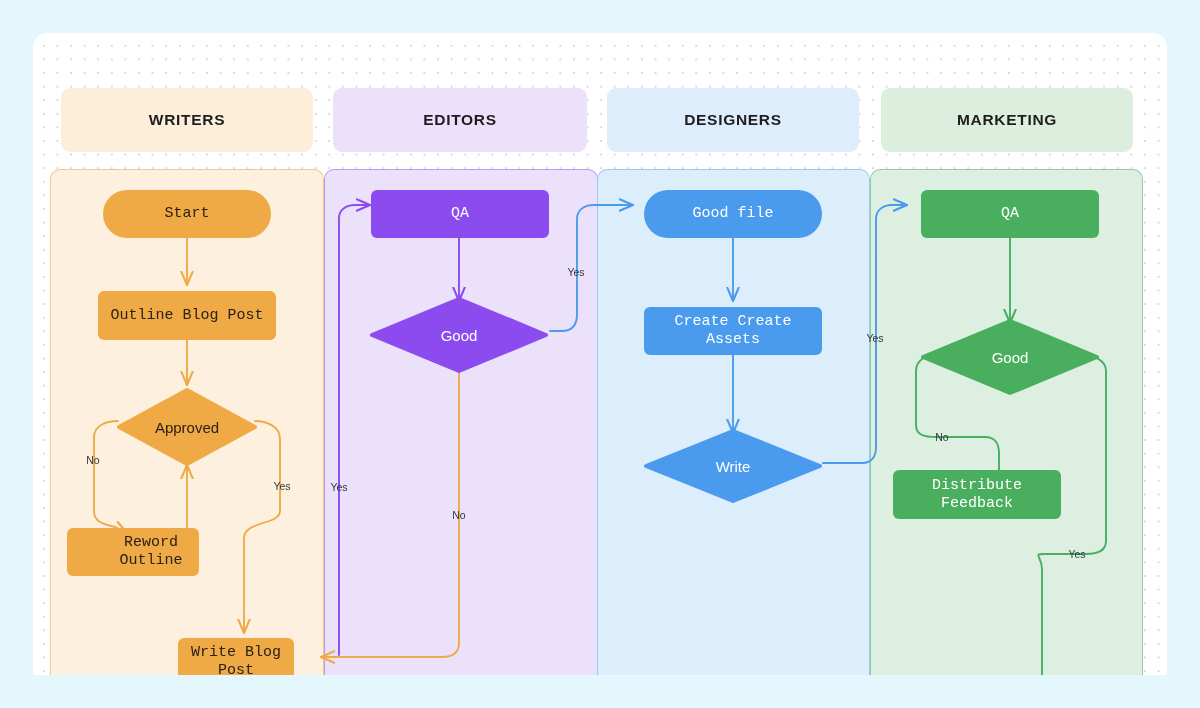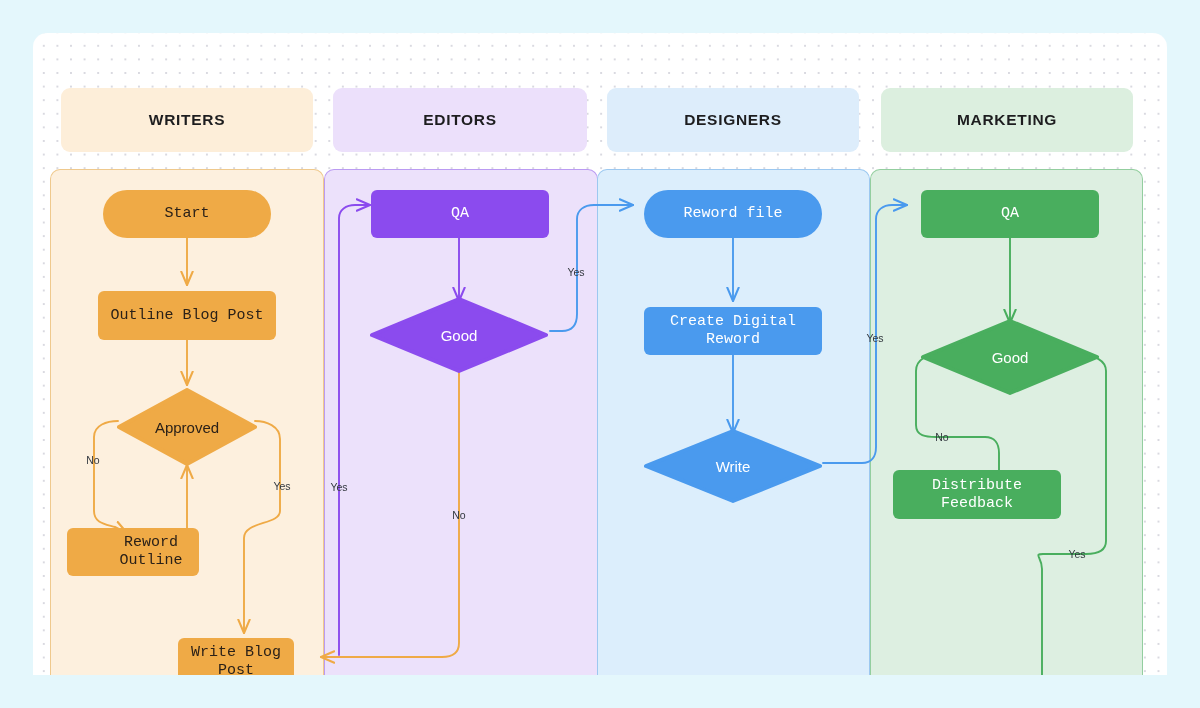--- a/index.html
+++ b/index.html
@@ -214,25 +214,25 @@
     </div>
 
     <div class="diamond-wrap" style="left:337px; top:264px; width:178px; height:76px;">
       <svg width="178" height="76" viewBox="0 0 178 76">
         <path d="M89,2 L176,38 L89,74 L2,38 Z" fill="#8b4bee" stroke="#8b4bee" stroke-width="4" stroke-linejoin="round"></path>
       </svg>
       <div class="diamond-label">Good</div>
     </div>
 
     <div class="node pill" style="left:611px; top:157px; width:178px; height:48px; background:#4a9aee;">
-      <span>Reword file</span>
+      <span>Good file</span>
     </div>
 
     <div class="node rect" style="left:611px; top:274px; width:178px; height:48px; background:#4a9aee;">
-      <span>Create Digital Reword</span>
+      <span>Create Create Assets</span>
     </div>
 
     <div class="diamond-wrap" style="left:611px; top:396px; width:178px; height:74px;">
       <svg width="178" height="74" viewBox="0 0 178 74">
         <path d="M89,2 L176,37 L89,72 L2,37 Z" fill="#4a9aee" stroke="#4a9aee" stroke-width="4" stroke-linejoin="round"></path>
       </svg>
       <div class="diamond-label">Write</div>
     </div>
 
     <div class="node rect" style="left:888px; top:157px; width:178px; height:48px; background:#49ae5e;">

